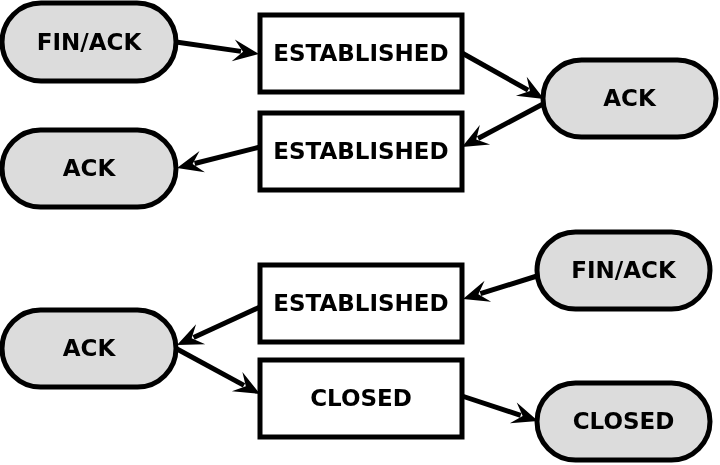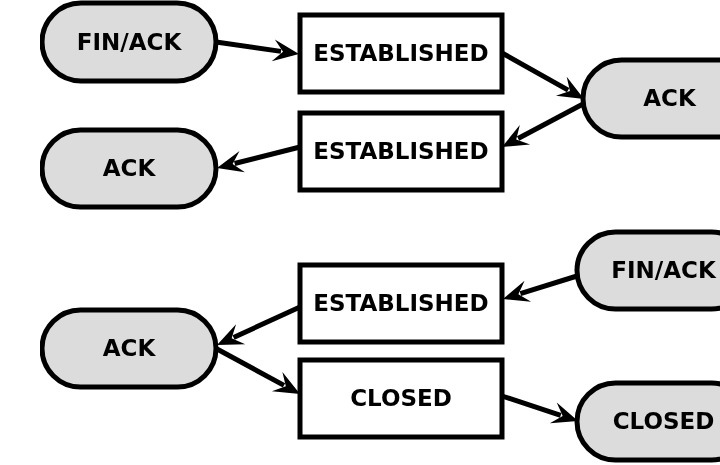--- a/index.html
+++ b/index.html
@@ -11,21 +11,20 @@
     width: 720px;
     height: 465px;
     overflow: hidden;
     font-family: "DejaVu Sans", sans-serif;
   }
   #diagram-root {
     position: relative;
     width: 627px;
     height: 465px;
     background: #ffffff;
-    padding-left: 40px;
   }
   svg#diagram-svg {
     display: block;
     width: 720px;
     height: 465px;
   }
   .node-shape {
     stroke: #000000;
     stroke-width: 5;
   }

